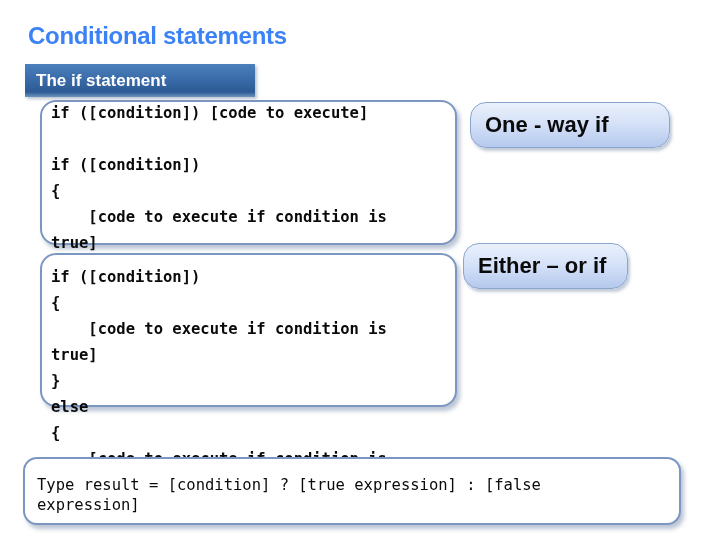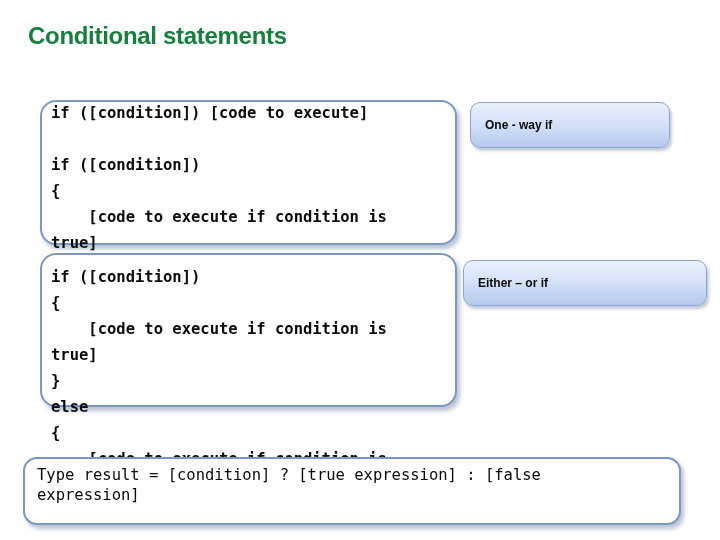--- a/index.html
+++ b/index.html
@@ -5,21 +5,21 @@
   html,body{margin:0;padding:0;background:#fff;}
   .slide{
     position:relative;
     width:720px;height:540px;
     background:#ffffff;
     overflow:hidden;
     font-family:"Liberation Sans", sans-serif;
   }
   .slide-title{
     position:absolute;left:28px;top:22px;
-    font-size:24px;font-weight:bold;color:#15803d;
+    font-size:24px;font-weight:bold;color:#3b82f6;
     letter-spacing:-0.3px;
   }
   .section-header{
     position:absolute;left:25px;top:64px;
     width:230px;height:33px;
     background:linear-gradient(to bottom,#4a80bd 0%,#3a6ca9 45%,#2d5a94 85%,#6f94bf 100%);
     box-shadow:2px 2px 3px rgba(130,145,165,0.55);
     color:#ffffff;font-size:17px;font-weight:bold;
     line-height:33px;padding-left:11px;box-sizing:border-box;
   }
@@ -39,55 +39,56 @@
     color:#0a0a0a;
     white-space:pre;
   }
   #code-one-way{left:40px;top:100px;width:413px;height:141px;}
   #code-one-way pre{margin:-2px 0 0 9px;}
   #code-either-or{left:40px;top:253px;width:413px;height:150px;}
   #code-either-or pre{margin:9px 0 0 9px;}
   .side-label{
     position:absolute;
     border:1px solid #8ba6cc;
-    border-radius:10px;
+    border-radius:16px;
     background:linear-gradient(to bottom,#eaf0fc 0%,#d6e2f8 45%,#b5c9ee 100%);
     box-shadow:2px 3px 3px rgba(120,140,170,0.45);
-    font-size:12px;font-weight:bold;color:#0a0a0a;
+    font-size:22px;font-weight:bold;color:#0a0a0a;
     display:flex;align-items:center;
     padding-left:14px;box-sizing:border-box;
   }
   #label-one-way{left:470px;top:102px;width:200px;height:46px;}
-  #label-either-or{left:463px;top:260px;width:244px;height:46px;text-align:right;}
+  #label-either-or{left:463px;top:243px;width:165px;height:46px;text-align:right;}
   .operator-header{
     position:absolute;left:38px;top:419px;width:287px;height:62px;
     border:1px solid #8ba6cc;
     border-radius:12px;
     background:linear-gradient(to bottom,#e4ecfb 0%,#cbdaf4 60%,#bfd2f0 100%);
     font-size:17px;font-weight:bold;color:#111111;
     padding:14px 0 0 16px;box-sizing:border-box;
     z-index:1;
   }
   #code-operator{
     left:23px;top:457px;width:654px;height:64px;
     border-radius:14px;z-index:2;
   }
   #code-operator pre{
     font-weight:normal;
     font-size:15.5px;line-height:20px;
-    margin:6px 0 0 12px;
+    margin:16px 0 0 12px;
   }
 </style>
 </head>
 <body>
 
 <div class="slide">
 
   <div class="slide-title">Conditional statements</div>
 
+  <div class="section-header">The if statement</div>
 
   <div class="code-box" id="code-one-way">
     <pre>if ([condition]) [code to execute]
 
 if ([condition])
 {
     [code to execute if condition is
 true]
 }</pre>
   </div>

